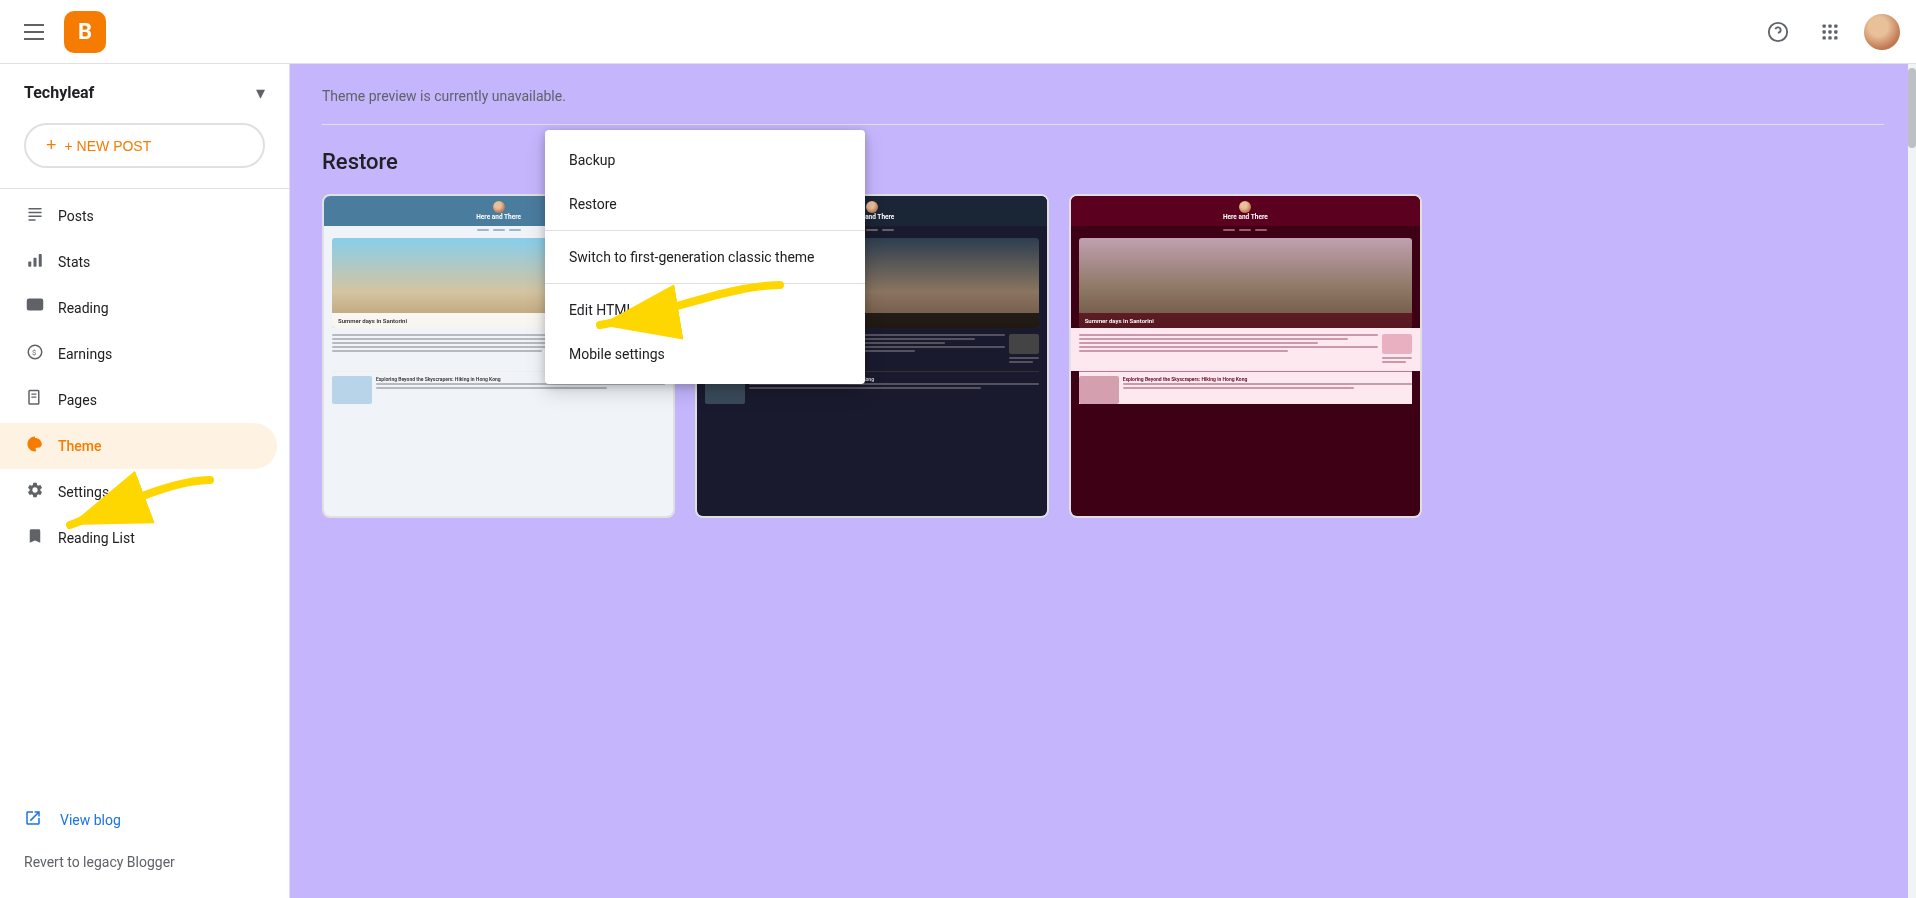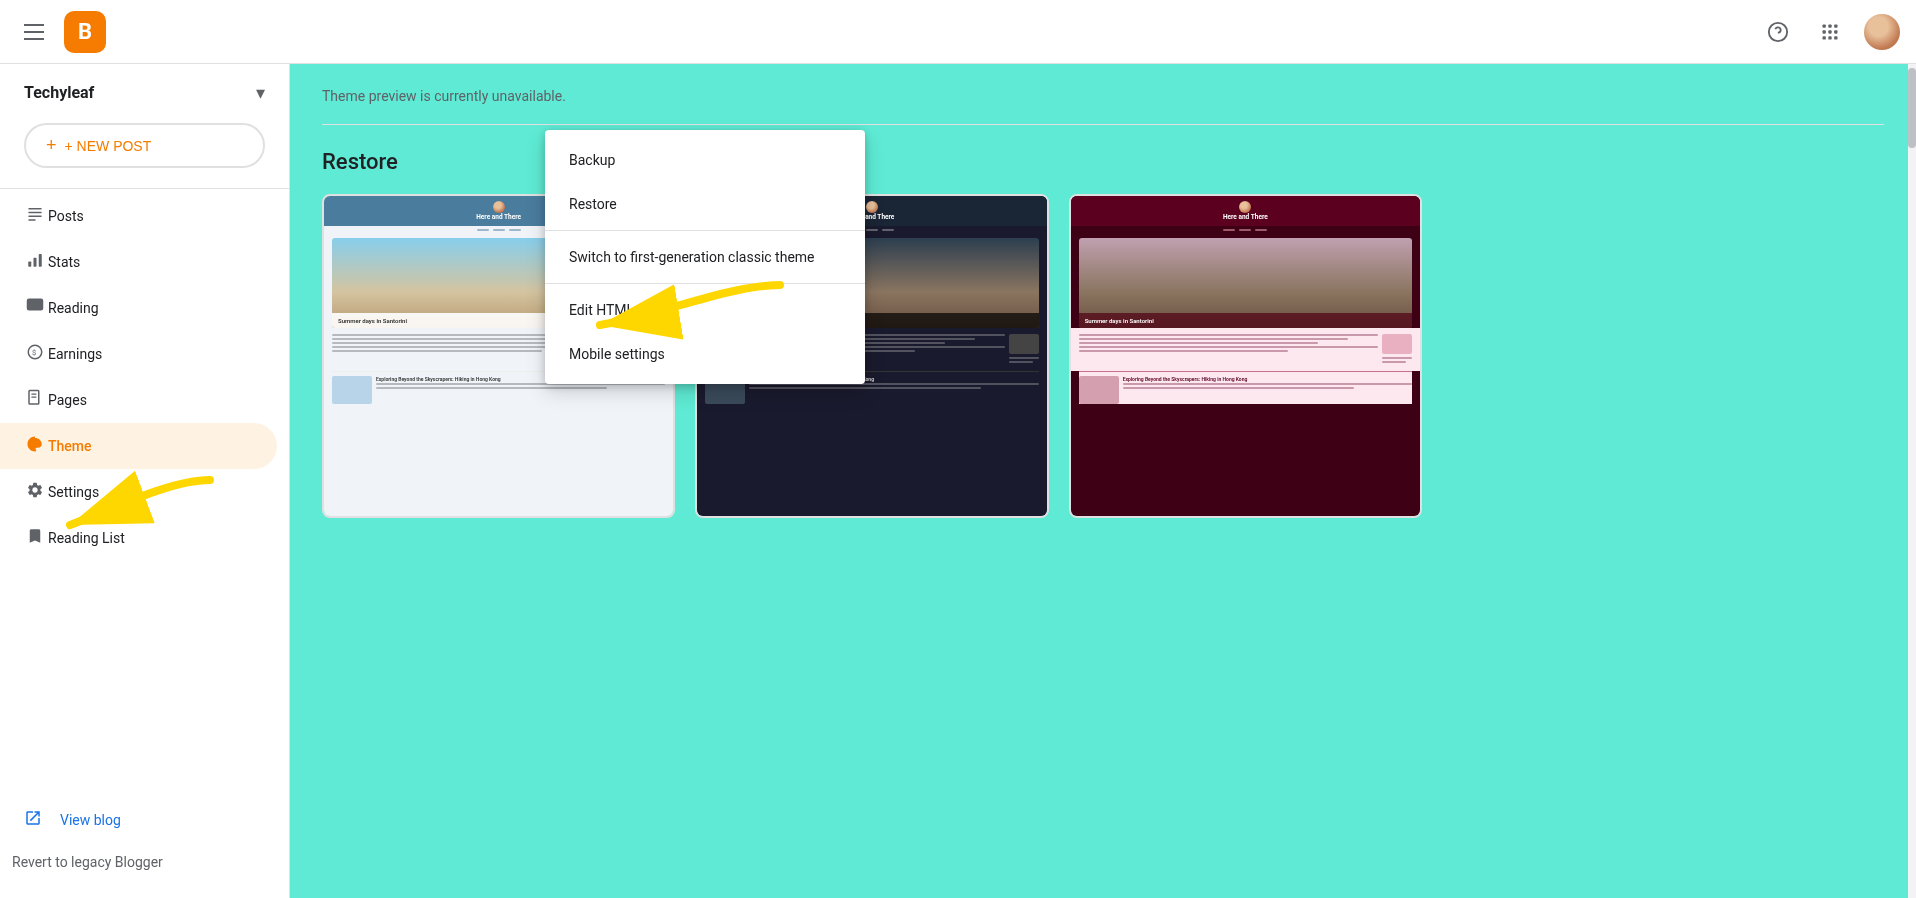--- a/index.html
+++ b/index.html
@@ -55,44 +55,44 @@
       margin: 8px 24px 16px 24px;
       border: 2px solid #e0e0e0; background: #fff;
       border-radius: 24px; padding: 10px 20px;
       color: #f57c00; font-size: 14px; font-weight: 500;
       display: flex; align-items: center; gap: 8px;
       cursor: pointer; width: calc(100% - 48px);
     }
     .new-post-btn .plus { font-size: 18px; font-weight: 300; }
     .sidebar-divider { height: 1px; background: #e0e0e0; margin: 4px 0; }
     .sidebar-item {
-      display: flex; align-items: center; gap: 2px;
+      display: flex; align-items: center; gap: 12px;
       padding: 12px 24px; cursor: pointer; color: #202124;
       font-size: 14px; border-radius: 0 24px 24px 0; margin-right: 12px;
       transition: background 0.1s;
     }
     .sidebar-item.active { color: #f57c00; background: #fef3e2; }
     .sidebar-item .item-icon { font-size: 18px; width: 22px; text-align: center; }
     .sidebar-item .item-label { font-size: 14px; }
     .sidebar-item.active .item-label { font-weight: 500; }
     .sidebar-bottom { margin-top: auto; padding: 16px 0; }
     .view-blog-item {
       display: flex; align-items: center; gap: 18px;
       padding: 12px 24px; cursor: pointer;
       font-size: 14px; color: #1a73e8;
     }
     .revert-link {
-      padding: 12px 12px; font-size: 14px; color: #5f6368; cursor: pointer;
+      padding: 12px 24px; font-size: 14px; color: #5f6368; cursor: pointer;
       display: block;
     }
 
     
     .main {
       margin-left: 290px; margin-top: 64px; flex: 1;
-      overflow-y: auto; background: #5eead4; padding: 24px 32px;
+      overflow-y: auto; background: #c4b5fd; padding: 24px 32px;
     }
     .preview-unavailable {
       color: #5f6368; font-size: 14px; margin-bottom: 24px;
       border-bottom: 1px solid #e0e0e0; padding-bottom: 20px;
     }
 
     .section-title {
       font-size: 22px; font-weight: 500; color: #202124;
       margin-bottom: 20px;
     }

